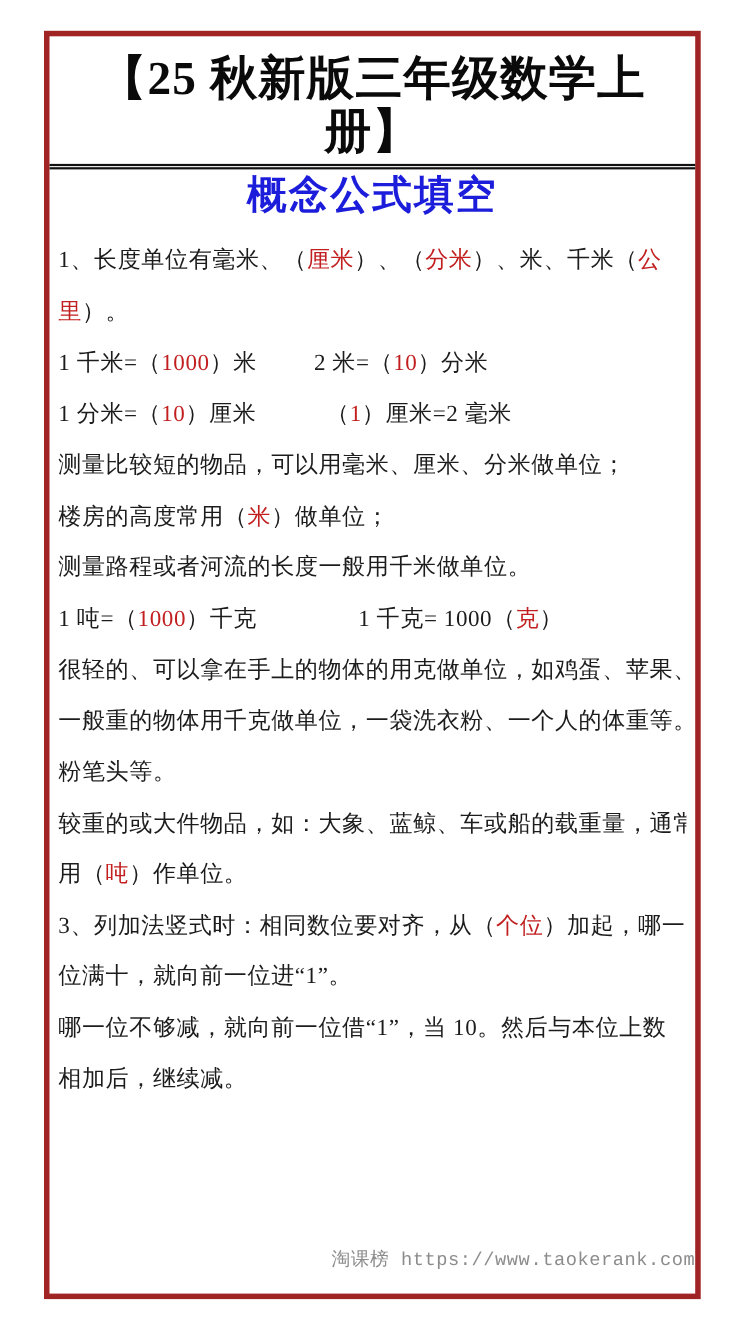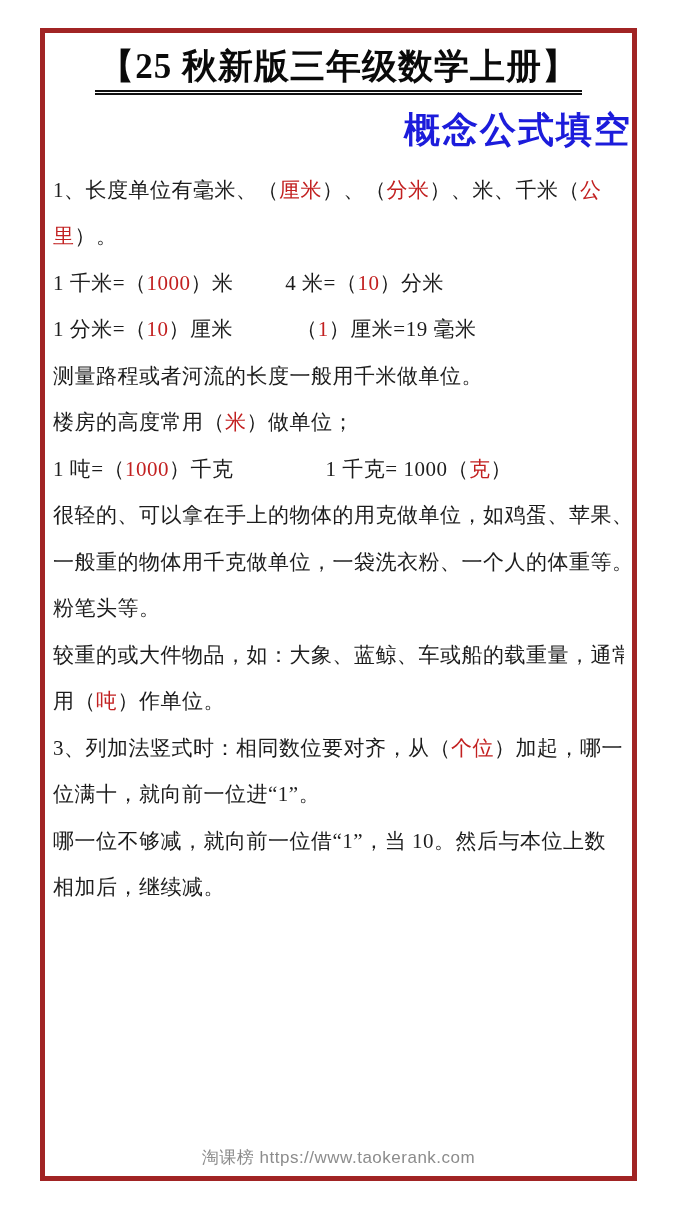--- a/index.html
+++ b/index.html
@@ -26,34 +26,34 @@
     border: 5px solid var(--border-red, #a12424);
     box-sizing: border-box;
     background: #ffffff;
   }
   .title-wrap {
     text-align: center;
     margin-top: 14px;
   }
   .title {
     display: inline-block;
-    font-size: 35px;
+    font-size: 43px;
     font-weight: bold;
     color: #0a0a0a;
     letter-spacing: 1px;
     border-bottom: 5px double #111111;
     padding: 0 4px 3px 4px;
     line-height: 1.15;
   }
   .subtitle {
-    text-align: right;
+    text-align: center;
     font-size: 36px;
     font-weight: bold;
     color: var(--title-blue, #1c1cdb);
-    margin-top: 16px;
+    margin-top: 4px;
     line-height: 1.1;
     letter-spacing: 2px;
   }
   .content {
     margin-top: 16px;
     padding: 0 8px;
     font-size: 21px;
     color: #1c1c1c;
   }
   .line {
@@ -62,45 +62,46 @@
     line-height: 46.5px;
     height: 46.5px;
     letter-spacing: 0.5px;
   }
   .red {
     color: var(--answer-red, #c22020);
   }
   .footer {
     position: absolute;
     left: 0;
-    bottom: 7px;
+    bottom: 20px;
     width: 100%;
-    text-align: center;
-    font-family: Liberation Sans, sans-serif;
+    text-align: right;
+    font-family: Liberation Mono, monospace;
     font-size: 17px;
     color: var(--footer-gray, #8c8c8c);
     letter-spacing: 0.5px;
   }
 </style>
 </head>
 <body>
 
 <div class="page">
   <div class="sheet">
     <div class="title-wrap">
       <div class="title">【25 秋新版三年级数学上册】</div>
     </div>
     <div class="subtitle">概念公式填空</div>
     <div class="content" id="content">
         <div class="line"><span>1、长度单位有毫米、（</span><span class="red">厘米</span><span>）、（</span><span class="red">分米</span><span>）、米、千米（</span><span class="red">公</span></div>
         <div class="line"><span class="red">里</span><span>）。</span></div>
-        <div class="line"><span>1 千米=（</span><span class="red">1000</span><span>）米</span><span>         </span><span>4 米=（</span><span class="red">10</span><span>）分米</span></div>
-        <div class="line"><span>1 分米=（</span><span class="red">10</span><span>）厘米</span><span>           </span><span>（</span><span class="red">1</span><span>）厘米=19 毫米</span></div>
+        <div class="line"><span>1 千米=（</span><span class="red">1000</span><span>）米</span><span>         </span><span>2 米=（</span><span class="red">10</span><span>）分米</span></div>
+        <div class="line"><span>1 分米=（</span><span class="red">10</span><span>）厘米</span><span>           </span><span>（</span><span class="red">1</span><span>）厘米=2 毫米</span></div>
+        <div class="line"><span>测量比较短的物品，可以用毫米、厘米、分米做单位；</span></div>
+        <div class="line"><span>楼房的高度常用（</span><span class="red">米</span><span>）做单位；</span></div>
         <div class="line"><span>测量路程或者河流的长度一般用千米做单位。</span></div>
-        <div class="line"><span>楼房的高度常用（</span><span class="red">米</span><span>）做单位；</span></div>
         <div class="line"><span>1 吨=（</span><span class="red">1000</span><span>）千克</span><span>                </span><span>1 千克= 1000（</span><span class="red">克</span><span>）</span></div>
         <div class="line"><span>很轻的、可以拿在手上的物体的用克做单位，如鸡蛋、苹果、</span></div>
         <div class="line"><span>一般重的物体用千克做单位，一袋洗衣粉、一个人的体重等。</span></div>
         <div class="line"><span>粉笔头等。</span></div>
         <div class="line"><span>较重的或大件物品，如：大象、蓝鲸、车或船的载重量，通常</span></div>
         <div class="line"><span>用（</span><span class="red">吨</span><span>）作单位。</span></div>
         <div class="line"><span>3、列加法竖式时：相同数位要对齐，从（</span><span class="red">个位</span><span>）加起，哪一</span></div>
         <div class="line"><span>位满十，就向前一位进“1”。</span></div>
         <div class="line"><span>哪一位不够减，就向前一位借“1”，当 10。然后与本位上数</span></div>
         <div class="line"><span>相加后，继续减。</span></div>

